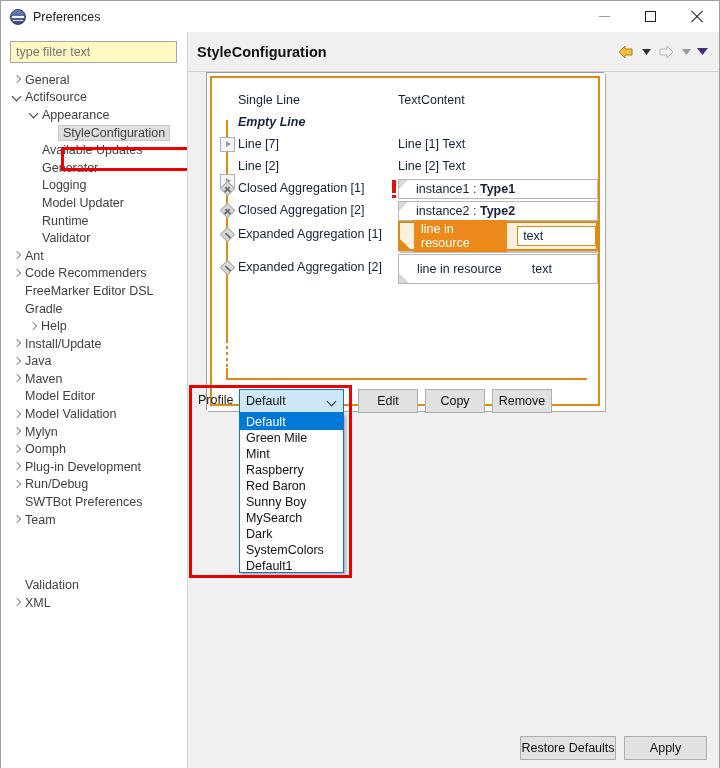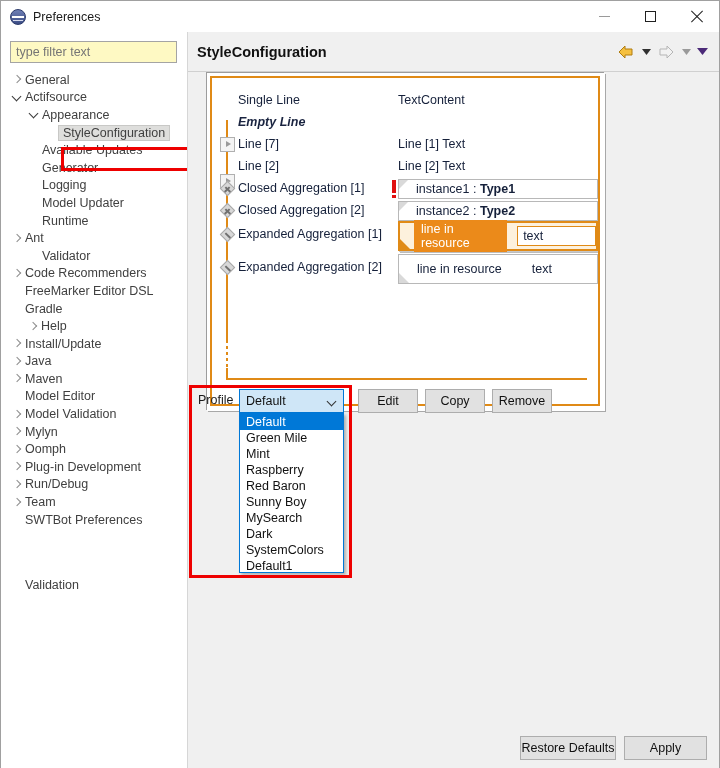--- a/index.html
+++ b/index.html
@@ -420,28 +420,28 @@
           <span class="tlabel">Logging</span>
         </div>
         <div class="trow" style="padding-left: 25px;">
           <span class="twist"></span>
           <span class="tlabel">Model Updater</span>
         </div>
         <div class="trow" style="padding-left: 25px;">
           <span class="twist"></span>
           <span class="tlabel">Runtime</span>
         </div>
+        <div class="trow" style="padding-left: 25px;">
+          <span class="twist"></span>
+          <span class="tlabel">Validator</span>
+        </div>
         <div class="trow" style="padding-left: 8px;">
           <span class="twist collapsed"></span>
           <span class="tlabel">Ant</span>
         </div>
-        <div class="trow" style="padding-left: 25px;">
-          <span class="twist"></span>
-          <span class="tlabel">Validator</span>
-        </div>
         <div class="trow" style="padding-left: 8px;">
           <span class="twist collapsed"></span>
           <span class="tlabel">Code Recommenders</span>
         </div>
         <div class="trow" style="padding-left: 8px;">
           <span class="twist"></span>
           <span class="tlabel">FreeMarker Editor DSL</span>
         </div>
         <div class="trow" style="padding-left: 8px;">
           <span class="twist"></span>
@@ -481,30 +481,34 @@
         </div>
         <div class="trow" style="padding-left: 8px;">
           <span class="twist collapsed"></span>
           <span class="tlabel">Plug-in Development</span>
         </div>
         <div class="trow" style="padding-left: 8px;">
           <span class="twist collapsed"></span>
           <span class="tlabel">Run/Debug</span>
         </div>
         <div class="trow" style="padding-left: 8px;">
+          <span class="twist"></span>
+          <span class="tlabel">SWTBot Preferences</span>
+        </div>
+        <div class="trow" style="padding-left: 8px;">
           <span class="twist collapsed"></span>
           <span class="tlabel">Team</span>
         </div>
-        <div class="trow" style="padding-left: 8px;">
-          <span class="twist"></span>
-          <span class="tlabel">SWTBot Preferences</span>
-        </div>
         <div class="trow" style="padding-left: 8px; margin-top: 48px;">
           <span class="twist"></span>
           <span class="tlabel">Validation</span>
+        </div>
+        <div class="trow" style="padding-left: 8px;">
+          <span class="twist collapsed"></span>
+          <span class="tlabel">XML</span>
         </div>
       </div>
     <div id="ann-style"></div>
   </div>
 
   <div id="vdiv"></div>
 
   <div id="rightpane">
 
     <div id="page-header">

